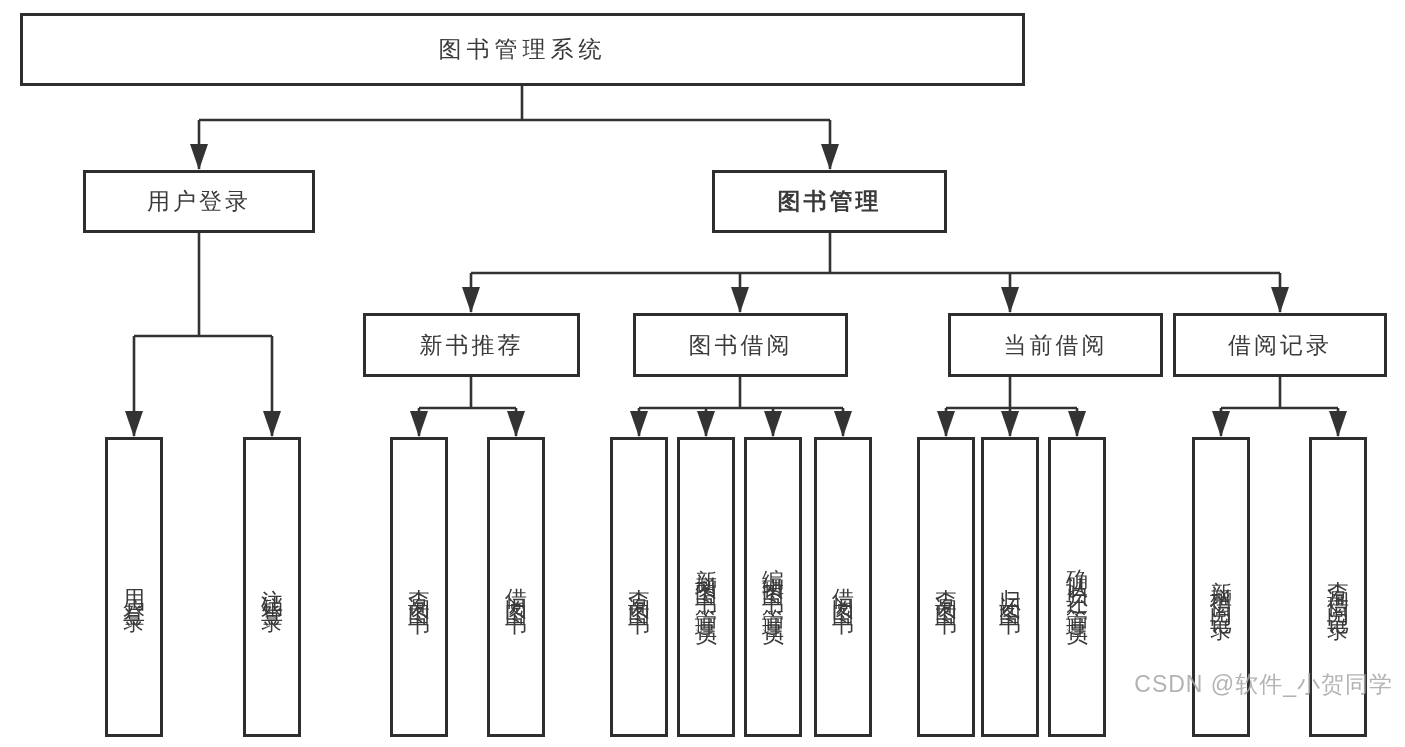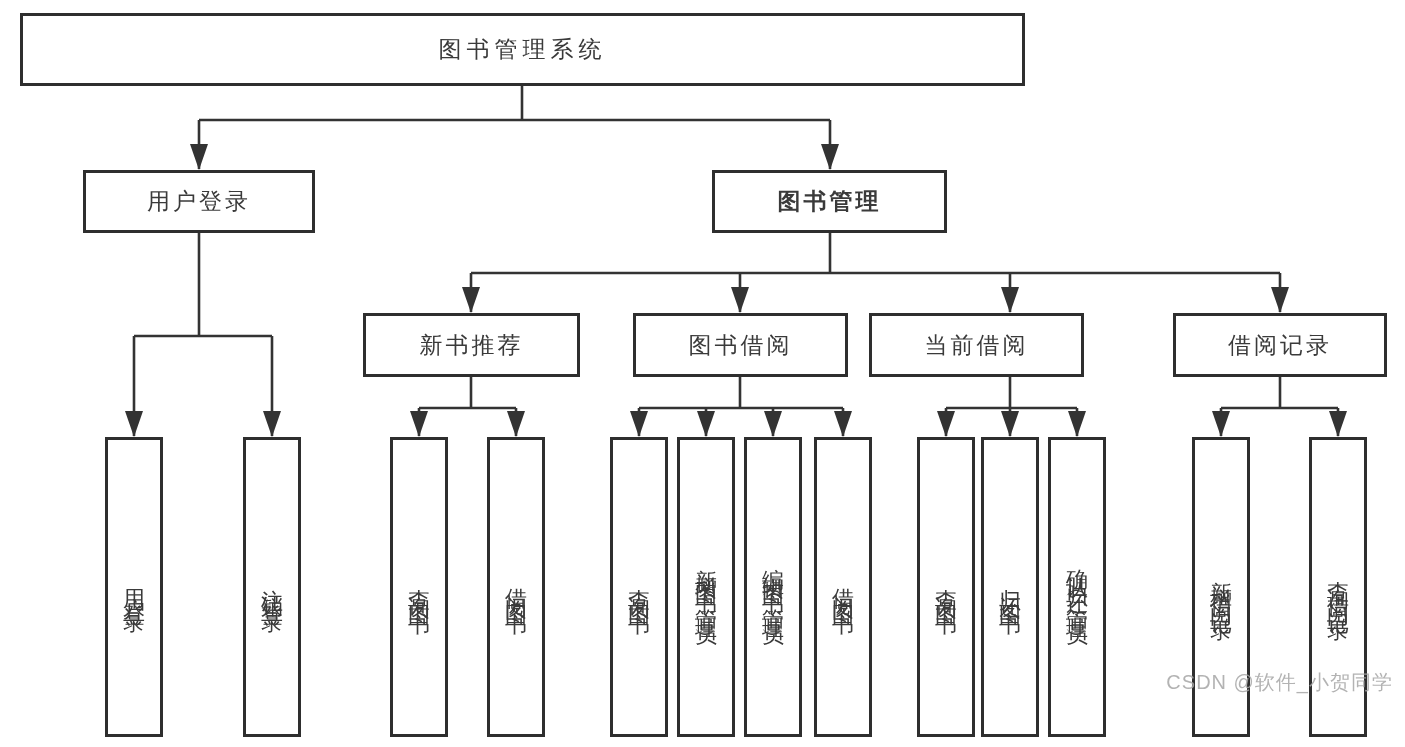--- a/index.html
+++ b/index.html
@@ -54,21 +54,21 @@
     writing-mode: vertical-rl;
     text-orientation: mixed;
     font-size: 22px;
     letter-spacing: 8px;
     line-height: 1;
   }
   .watermark {
     position: absolute;
     top: 669px;
     right: 12px;
-    font-size: 20px;
+    font-size: 23px;
     letter-spacing: 1px;
     color: var(--color-watermark);
     opacity: 0.85;
     white-space: nowrap;
   }
 </style>
 </head>
 <body>
 
 <div class="canvas">
@@ -149,21 +149,21 @@
   <div class="node" style="left:712px; top:170px; width:235px; height:63px;font-weight:bold;">
     <span class="hlabel">图书管理</span>
   </div>
 
   <div class="node" style="left:363px; top:313px; width:217px; height:64px;">
     <span class="hlabel">新书推荐</span>
   </div>
   <div class="node" style="left:633px; top:313px; width:215px; height:64px;">
     <span class="hlabel">图书借阅</span>
   </div>
-  <div class="node" style="left:869px; top:313px; width:215px; height:64px;text-align:center;">
+  <div class="node" style="left:948px; top:313px; width:215px; height:64px;text-align:center;">
     <span class="hlabel">当前借阅</span>
   </div>
   <div class="node" style="left:1173px; top:313px; width:214px; height:64px;">
     <span class="hlabel">借阅记录</span>
   </div>
 
   <div class="node leaf" style="left:105px; top:437px; width:58px; height:300px;">
     <span class="vtext">用户登录</span>
   </div>
   <div class="node leaf" style="left:243px; top:437px; width:58px; height:300px;">

